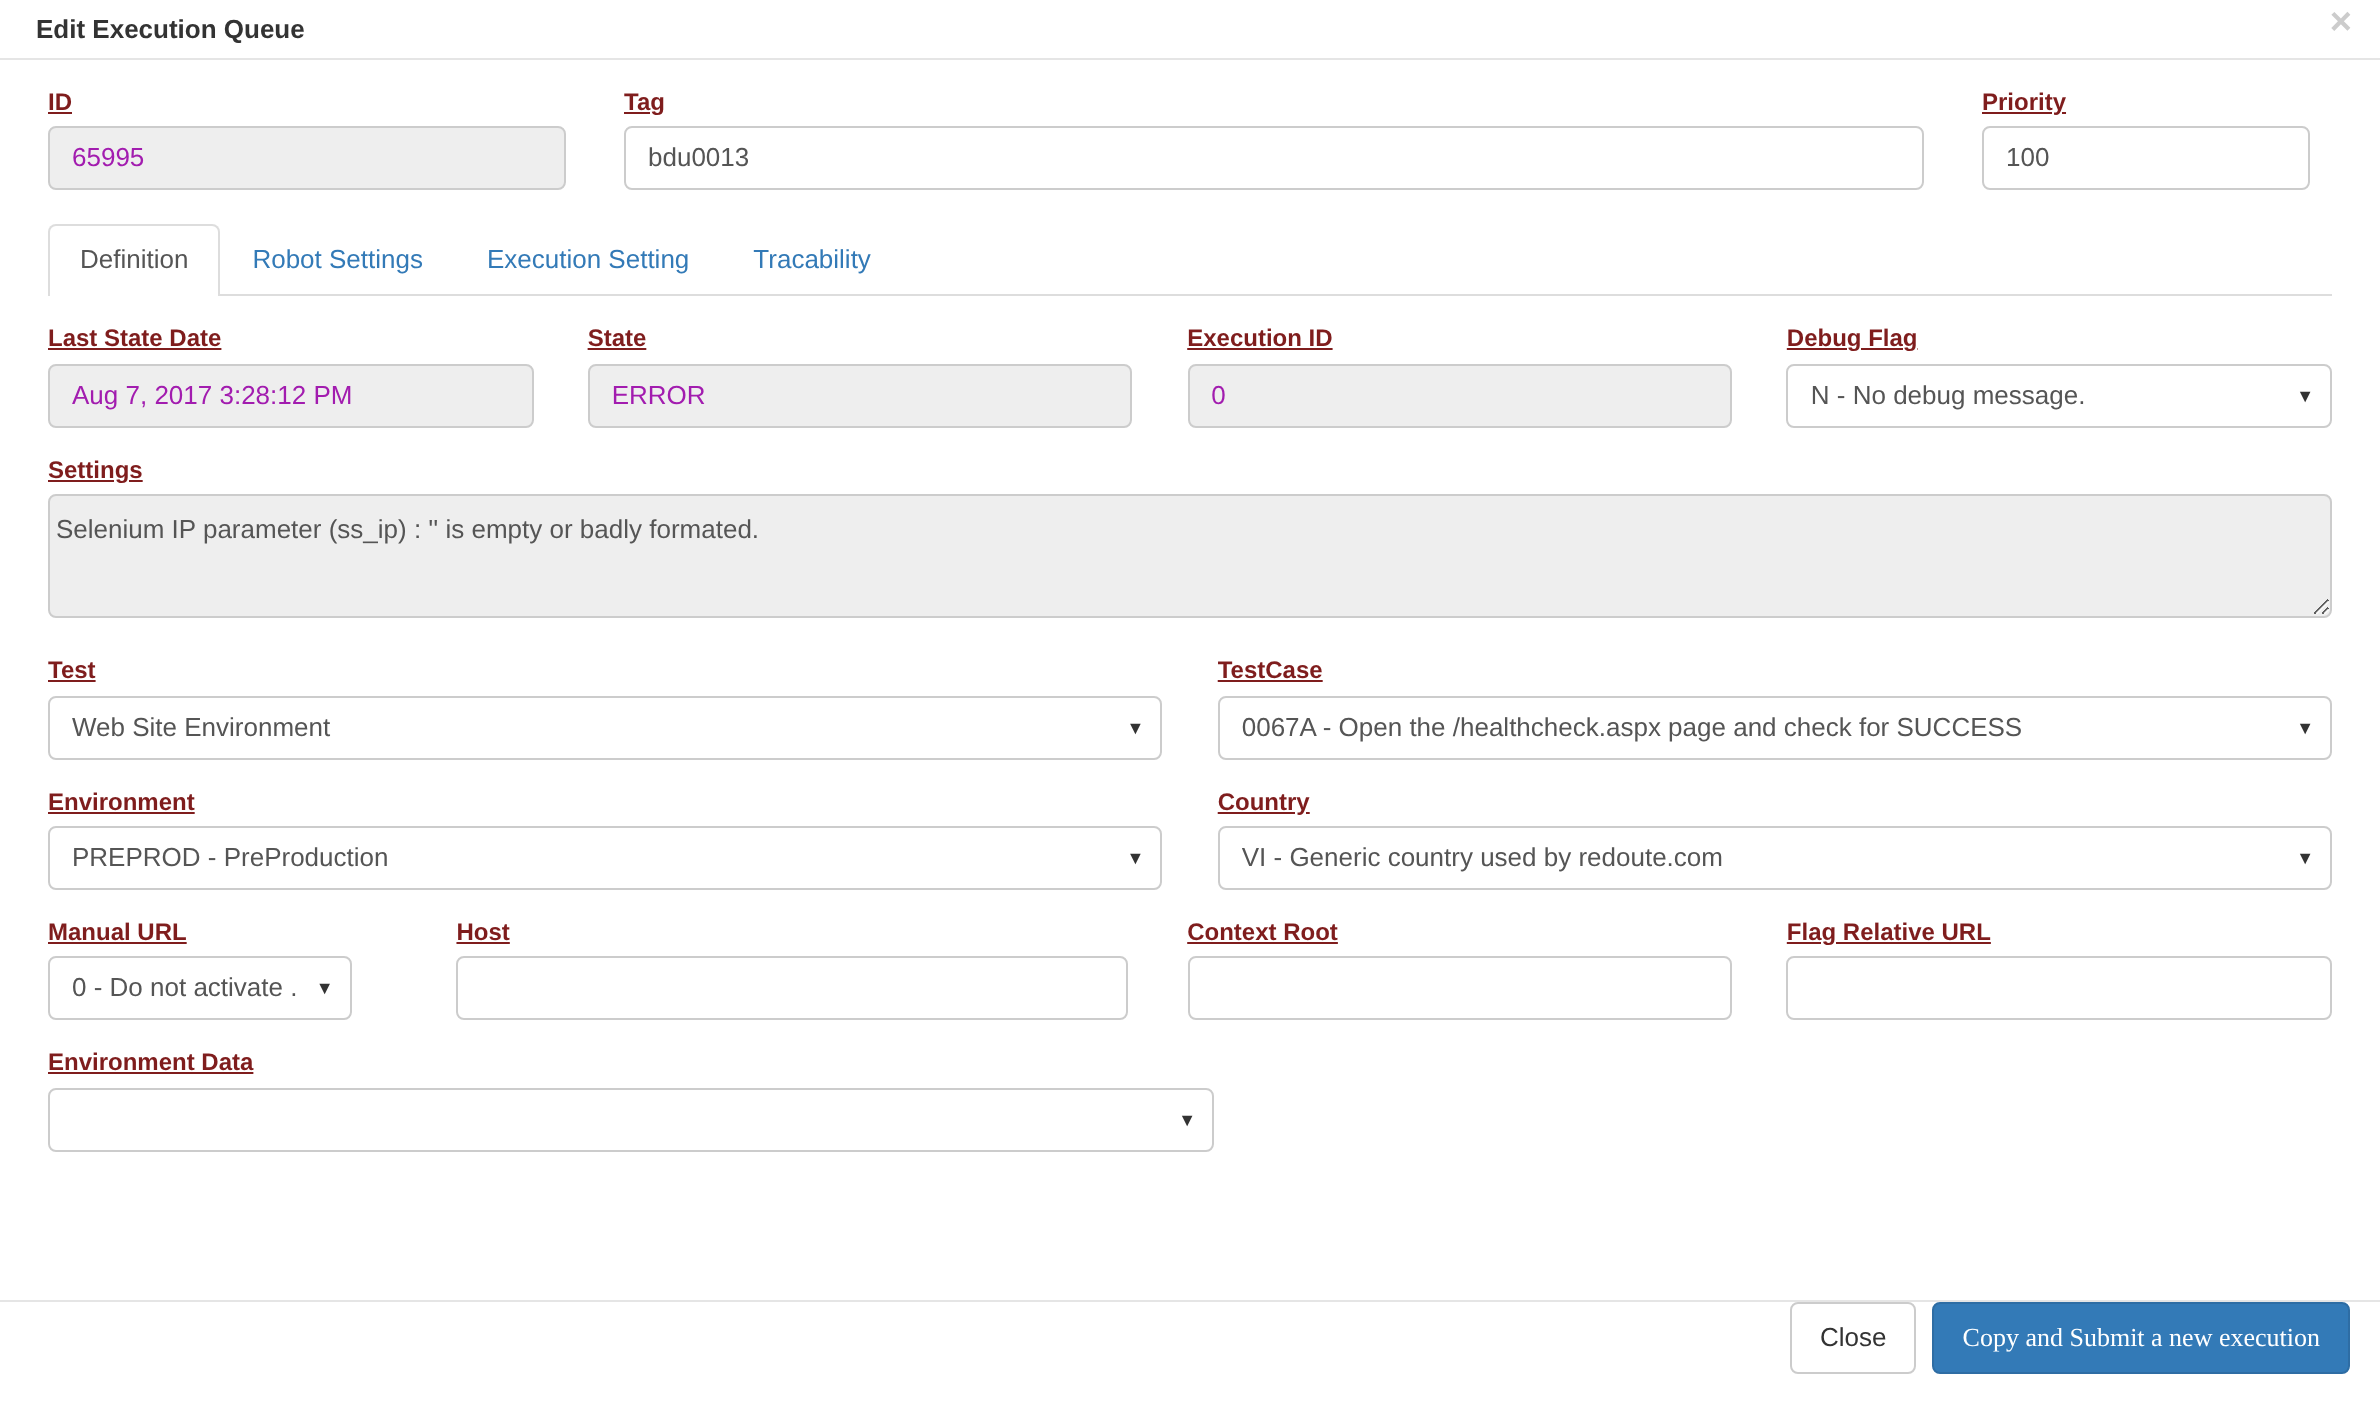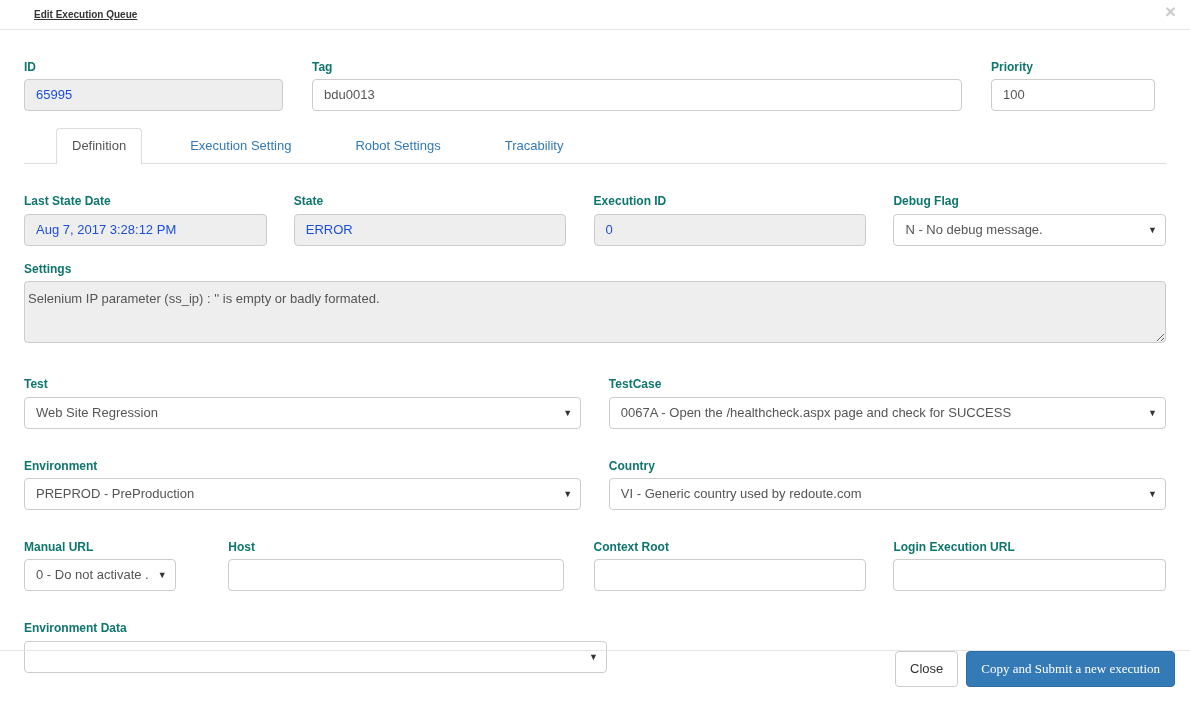--- a/index.html
+++ b/index.html
@@ -17,26 +17,25 @@
   
   .modal-header {
     height: 30px;
     border-bottom: 1px solid #e5e5e5;
     padding: 0 15px;
     display: flex;
     align-items: center;
     position: relative;
   }
   .modal-title {
-    font-size: 10px;
+    font-size: 13px;
     font-weight: bold;
     color: #333;
     line-height: 1;
-    margin-left: 19px;
-    text-decoration: underline;
+    margin-left: 3px;
   }
   .close-x {
     position: absolute;
     right: 14px; top: 2px;
     font-size: 19px;
     line-height: 1;
     color: #cccccc;
     font-weight: bold;
     cursor: pointer;
     background: none; border: none; padding: 0;
@@ -46,40 +45,41 @@
   
   .modal-body { padding: 0 24px; }
 
   .row { display: flex; }
   .form-group { margin-top: 14px; }
 
   label.ctrl-label {
     display: block;
     font-size: 12px;
     font-weight: bold;
-    color: #0f766e;
-    margin: 16px 0 5px 0;
+    color: #7f1d1d;
+    margin: 0 0 5px 0;
     line-height: 1.2;
+    text-decoration: underline;
   }
 
   .ctrl {
     height: 32px;
     width: 100%;
     border: 1px solid #cccccc;
     border-radius: 4px;
     background: #ffffff;
     font-size: 13px;
     color: #555555;
     padding: 0 11px;
     line-height: 30px;
     font-family: "Liberation Sans", sans-serif;
     white-space: nowrap;
     overflow: hidden;
   }
-  .ctrl.disabled { background: #eeeeee; color: #1d4ed8; }
+  .ctrl.disabled { background: #eeeeee; color: #a21caf; }
 
   .ctrl.select {
     position: relative;
     padding-right: 24px;
     cursor: pointer;
   }
   .ctrl.select .caret {
     position: absolute;
     right: 8px; top: 0;
     font-size: 9px;
@@ -122,21 +122,20 @@
     color: #337ab7;
     padding: 8px 15px 9px 15px;
     line-height: 1.4;
     cursor: pointer;
     border: 1px solid transparent;
     border-bottom: none;
     border-radius: 4px 4px 0 0;
     margin-bottom: -1px;
     background: transparent;
     white-space: nowrap;
-    margin-left: 32px;
   }
   .tab.active {
     color: #555555;
     background: #ffffff;
     border-color: #dddddd #dddddd transparent #dddddd;
     cursor: default;
   }
 
   
   .modal-footer {
@@ -196,22 +195,22 @@
       </div>
       <div class="c-gap-sm"></div>
       <div class="form-group c-pri">
         <label class="ctrl-label">Priority</label>
         <div class="ctrl">100</div>
       </div>
     </div>
 
     <div class="tabs">
       <div class="tab active">Definition</div>
+      <div class="tab">Robot Settings</div>
       <div class="tab">Execution Setting</div>
-      <div class="tab">Robot Settings</div>
       <div class="tab">Tracability</div>
     </div>
 
     <div class="row">
       <div class="form-group c-id">
         <label class="ctrl-label">Last State Date</label>
         <div class="ctrl disabled">Aug 7, 2017 3:28:12 PM</div>
       </div>
       <div class="c-gap-sm"></div>
       <div class="form-group c-q">
@@ -235,21 +234,21 @@
 
     <div class="form-group">
       <label class="ctrl-label">Settings</label>
       <textarea class="ctrl-area" style="">Selenium IP parameter (ss_ip) : '' is empty or badly formated.</textarea>
     </div>
 
     <div class="row">
       <div class="form-group c-half">
         <label class="ctrl-label">Test</label>
         <div class="ctrl select">
-          <span class="selected-text">Web Site Regression</span>
+          <span class="selected-text">Web Site Environment</span>
           <span class="caret">▼</span>
         </div>
       </div>
       <div class="c-gap-sm"></div>
       <div class="form-group c-half">
         <label class="ctrl-label">TestCase</label>
         <div class="ctrl select">
           <span class="selected-text">0067A - Open the /healthcheck.aspx page and check for SUCCESS</span>
           <span class="caret">▼</span>
         </div>
@@ -287,21 +286,21 @@
         <label class="ctrl-label">Host</label>
         <div class="ctrl"></div>
       </div>
       <div class="c-gap-sm" style="width:32px"></div>
       <div class="form-group c-q">
         <label class="ctrl-label">Context Root</label>
         <div class="ctrl"></div>
       </div>
       <div class="c-gap-sm"></div>
       <div class="form-group c-q">
-        <label class="ctrl-label">Login Execution URL</label>
+        <label class="ctrl-label">Flag Relative URL</label>
         <div class="ctrl"></div>
       </div>
     </div>
 
     <div class="row">
       <div class="form-group c-half">
         <label class="ctrl-label">Environment Data</label>
         <div class="ctrl select">
           <span class="selected-text"></span>
           <span class="caret">▼</span>

